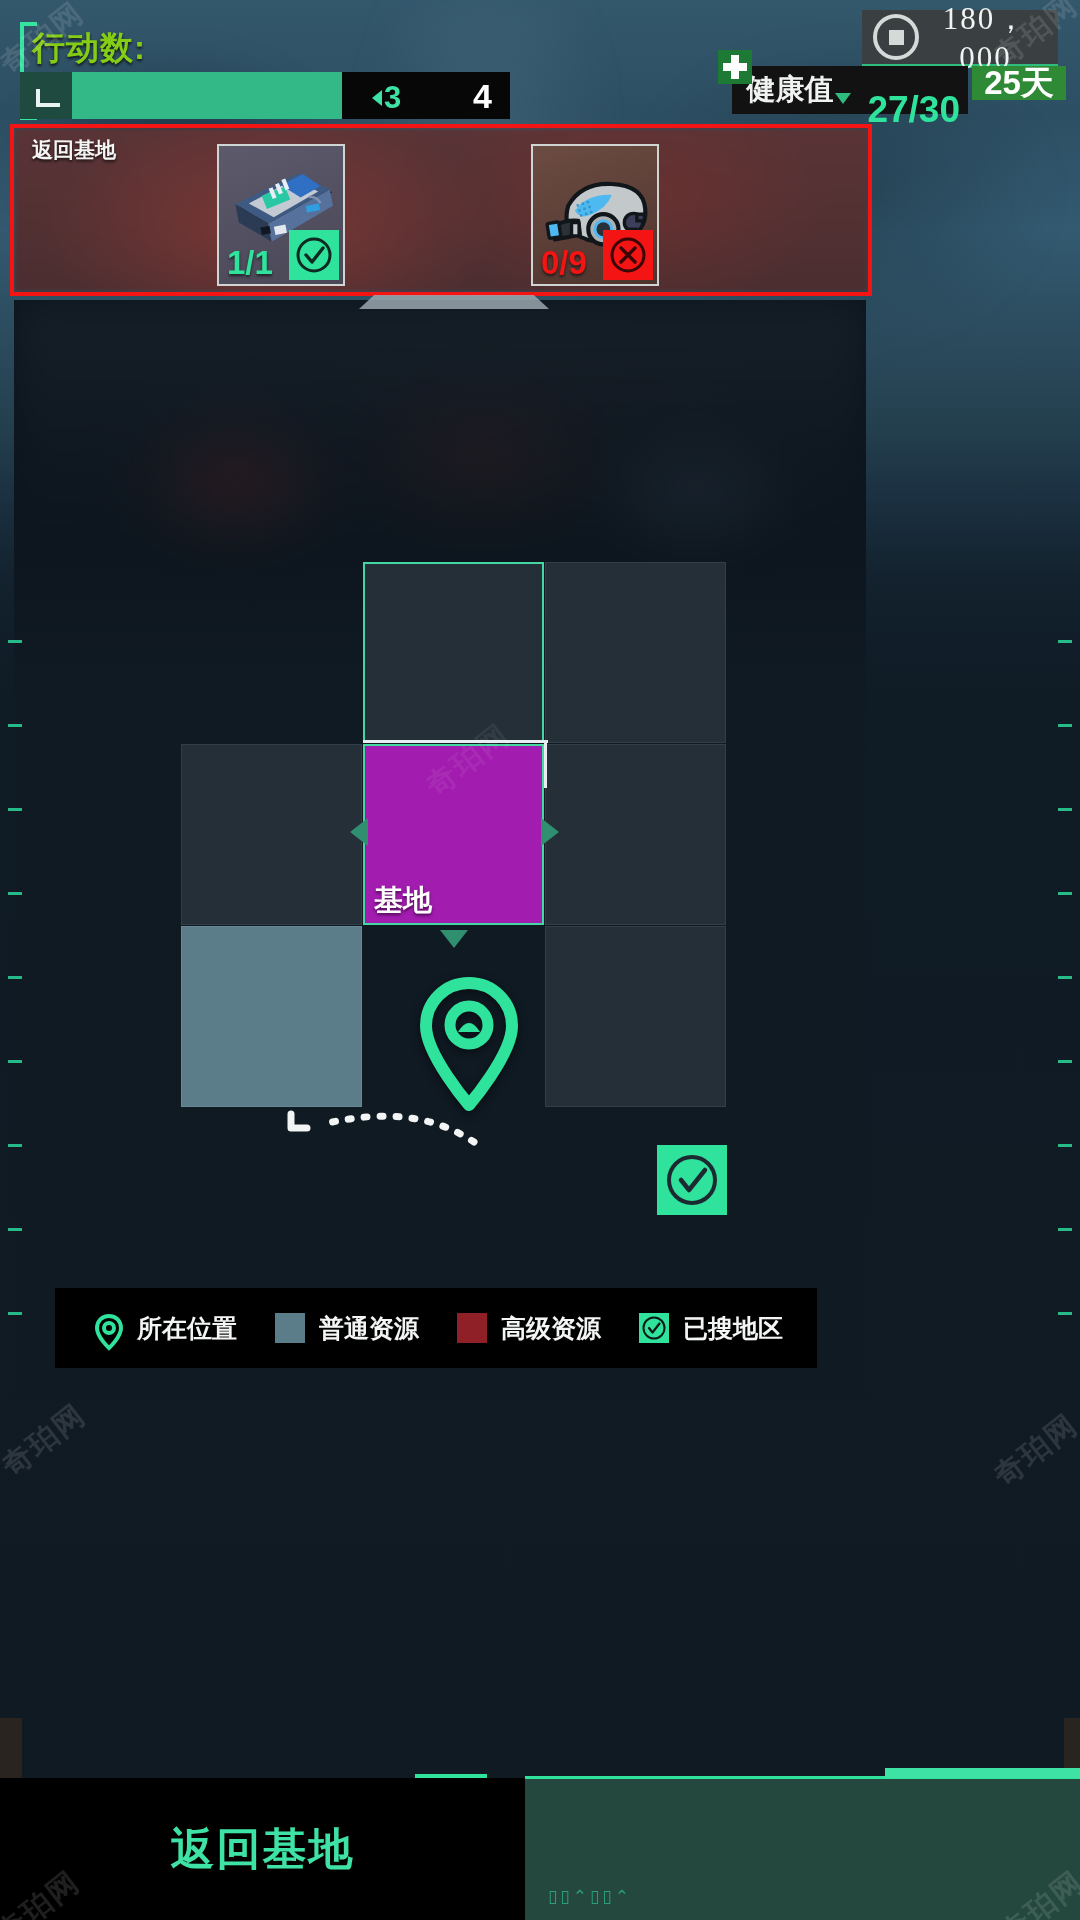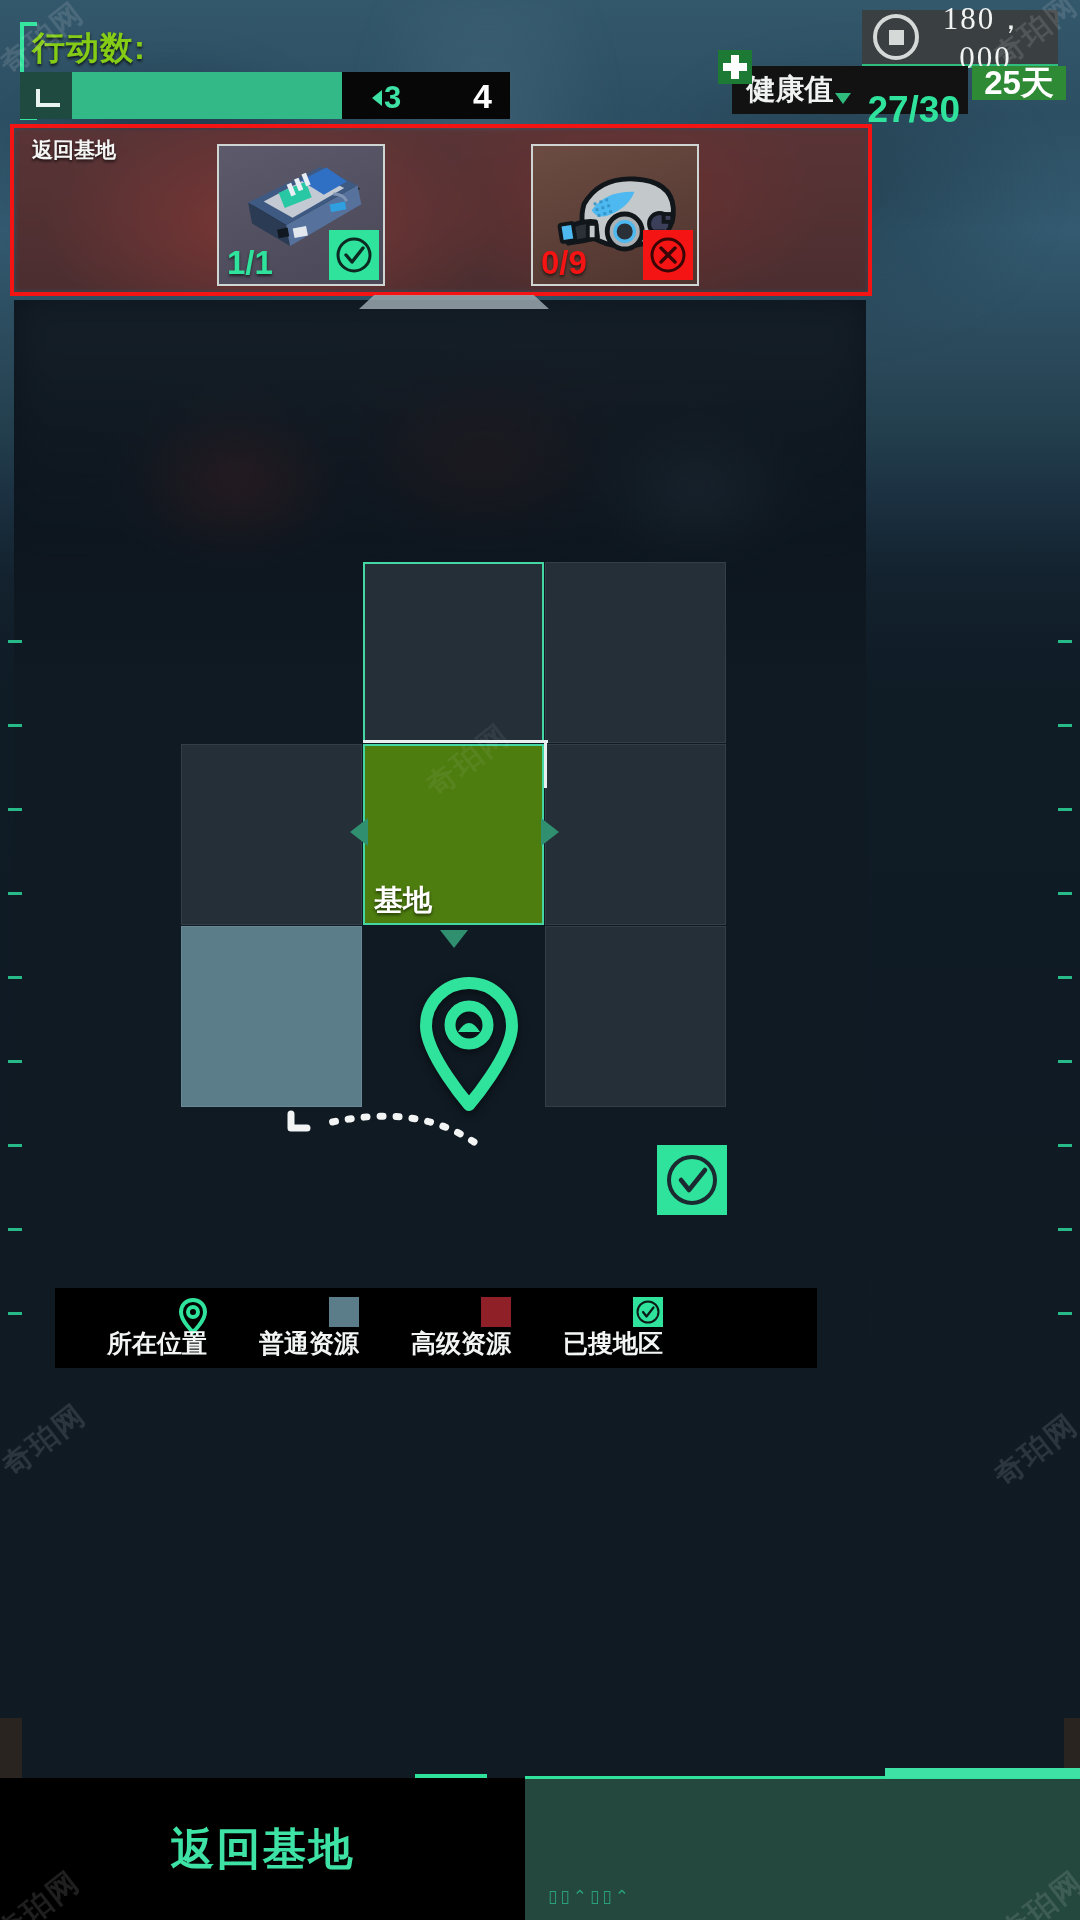--- a/index.html
+++ b/index.html
@@ -77,21 +77,21 @@
   #quota{position:absolute;left:10px;top:124px;width:862px;height:172px;
     border:4px solid #f51414;box-sizing:border-box;overflow:hidden;}
   #quota-bg{position:absolute;inset:0;
     background:
       radial-gradient(ellipse 300px 160px at 30% 60%,rgba(150,58,55,.62),transparent 75%),
       radial-gradient(ellipse 260px 150px at 72% 45%,rgba(120,48,46,.6),transparent 75%),
       linear-gradient(180deg,#5a3436,#4c2e30);
     filter:blur(2px);}
   #quota-title{position:absolute;left:18px;top:8px;font-size:21px;font-weight:bold;color:#f4f6f5;
     text-shadow:0 2px 3px rgba(0,0,0,.7);}
-  .slot{position:absolute;top:16px;width:168px;height:142px;border:2px solid #cfd5d3;box-sizing:border-box;
+  .slot{position:absolute;top:16px;width:128px;height:142px;border:2px solid #cfd5d3;box-sizing:border-box;
     overflow:hidden;}
   #slot0{left:203px;background:linear-gradient(160deg,#5c5a6b,#4a4857);}
   #slot1{left:517px;background:linear-gradient(160deg,#6c4c42,#4e342e);}
   .slot-count{position:absolute;left:8px;bottom:2px;font-size:33px;font-weight:bold;z-index:3;
     text-shadow:0 2px 3px rgba(0,0,0,.6);}
   .cnt-ok{color:#2fe39c;} .cnt-no{color:#f51414;}
   .slot-mark{position:absolute;right:4px;bottom:4px;width:50px;height:50px;z-index:3;
     display:flex;align-items:center;justify-content:center;}
   .mark-ok{background:#2fe39c;}
   .mark-no{background:#f51414;}
@@ -101,39 +101,39 @@
   .art{position:absolute;left:0;top:0;width:100%;height:100%;}
   
   #map-panel{position:absolute;left:14px;top:300px;width:852px;height:1100px;}
   #map-notch{position:absolute;left:345px;top:-5px;width:190px;height:14px;
     background:#9aa7ae;clip-path:polygon(8% 0,92% 0,100% 100%,0 100%);opacity:.85;}
   #grid{position:absolute;left:167px;top:262px;width:545px;height:545px;}
   .cell{position:absolute;width:181px;height:181px;box-sizing:border-box;}
   .c-empty{background:#242f38;border:1px solid rgba(120,140,150,.18);}
   .c-adv{background:#a02027;border:1px solid rgba(200,120,120,.25);}
   .c-norm{background:#5b7d89;border:1px solid rgba(150,180,190,.22);}
-  .c-base{background:#4d7c0f;border:2px solid #44d6a3;}
+  .c-base{background:#a21caf;border:2px solid #44d6a3;}
   .c-sel{border:2px solid #44d6a3;background:#242f38;}
   .c-fact{background:#242f38;border:2px solid #2f7c66;}
   .cell-label{position:absolute;left:9px;bottom:2px;font-size:29px;font-weight:bold;color:#fff;
     text-shadow:0 2px 3px rgba(0,0,0,.55);}
   .cellborder-hl{position:absolute;box-sizing:border-box;border:2px solid #e8eef0;}
 
   #pin{position:absolute;left:400px;top:675px;width:110px;height:138px;}
   #pin svg{width:110px;height:138px;filter:drop-shadow(0 3px 5px rgba(0,0,0,.5));}
   .arrow-tri{position:absolute;width:0;height:0;}
   #drag-path{position:absolute;left:255px;top:790px;width:215px;height:60px;}
   #searched-badge{position:absolute;left:643px;top:845px;width:70px;height:70px;background:#2fe39c;
     display:flex;align-items:center;justify-content:center;}
   #searched-badge svg{width:58px;height:58px;}
 
   
   #legend{position:absolute;left:55px;top:1288px;width:762px;height:80px;background:#000;
     display:flex;align-items:center;}
-  .leg{display:flex;align-items:flex-end;margin-left:38px;flex-direction:column;}
+  .leg{display:flex;align-items:center;margin-left:38px;}
   .leg-sw{width:30px;height:30px;flex:none;}
   .leg-text{font-size:25px;font-weight:bold;color:#f2f5f4;margin-left:14px;white-space:nowrap;}
   .sw-norm{background:#5b7d89;}
   .sw-adv{background:#8f2027;}
   .sw-chk{background:#2fe39c;display:flex;align-items:center;justify-content:center;}
   .sw-chk svg{width:26px;height:26px;}
   .sw-pin svg{width:32px;height:38px;}
 
   
   #btn-row{position:absolute;left:0;bottom:0;width:1080px;height:142px;display:flex;}

